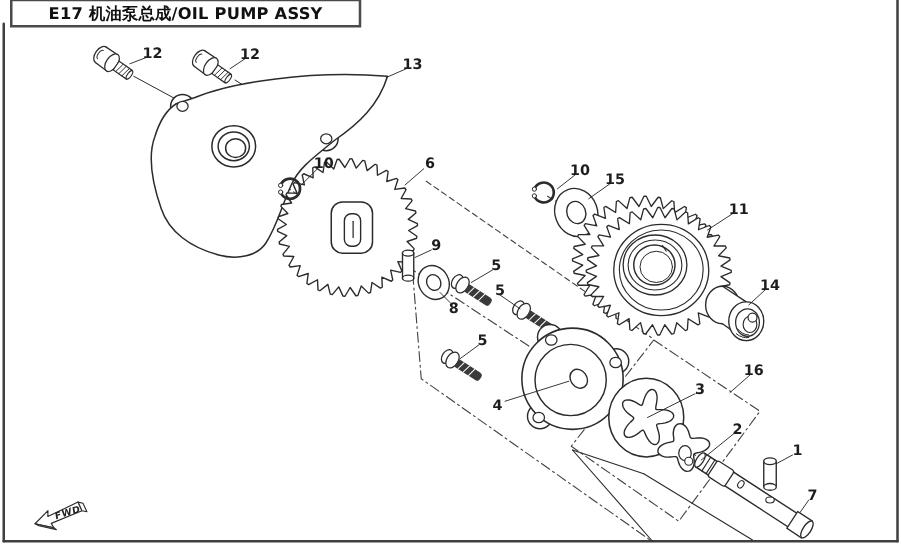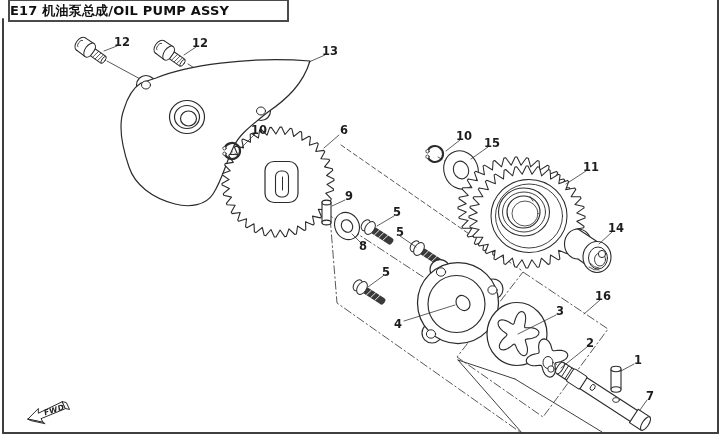--- a/index.html
+++ b/index.html
@@ -1,20 +1,20 @@
 <!DOCTYPE html>
 <html><head>
 <meta charset="utf-8">
 <style>
   html,body{margin:0;padding:0;background:#fff;}
   .sheet{position:relative;width:721px;height:439px;background:#fff;overflow:hidden;
          font-family:"DejaVu Sans","Liberation Sans",sans-serif;}
   .title-box{position:absolute;left:8px;top:0;width:277px;height:19px;
              border:2px solid #4a4a4a;border-top-width:1px;background:#fff;
-             display:flex;align-items:center;
+             display:flex;align-items:center;justify-content:center;
              font-size:13px;font-weight:bold;color:#111;letter-spacing:.2px;z-index:5;}
   svg{position:absolute;left:0;top:0;}
   svg text.callout{font-family:"DejaVu Sans","Liberation Sans",sans-serif;font-weight:bold;font-size:11.5px;fill:#1d1d1d;}
   .fwd-text{font-family:"DejaVu Sans","Liberation Sans",sans-serif;font-weight:bold;font-size:7.5px;fill:#222;letter-spacing:.5px;}
 </style>
 </head>
 <body>
 
 <div class="sheet">
 

